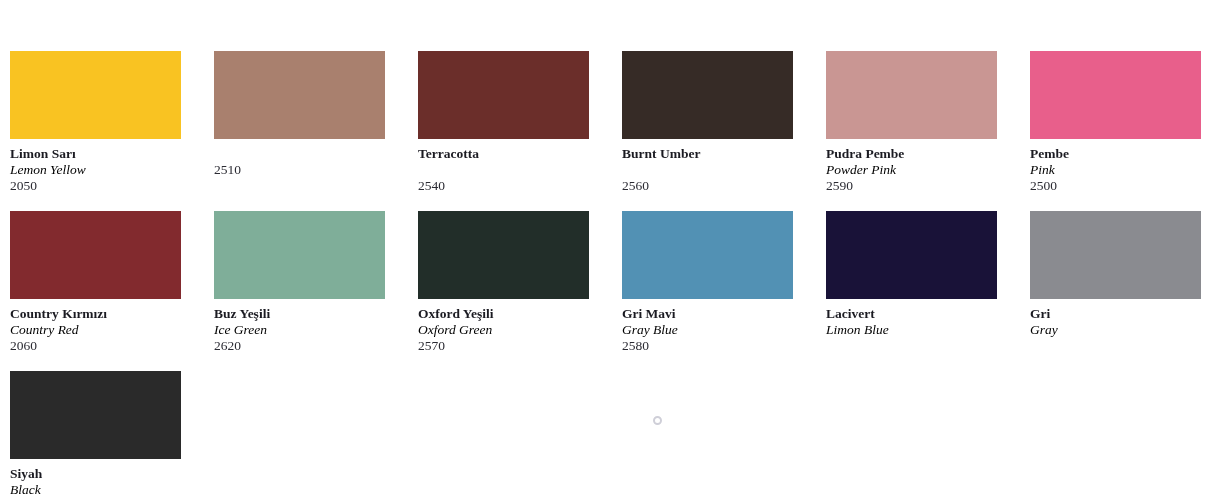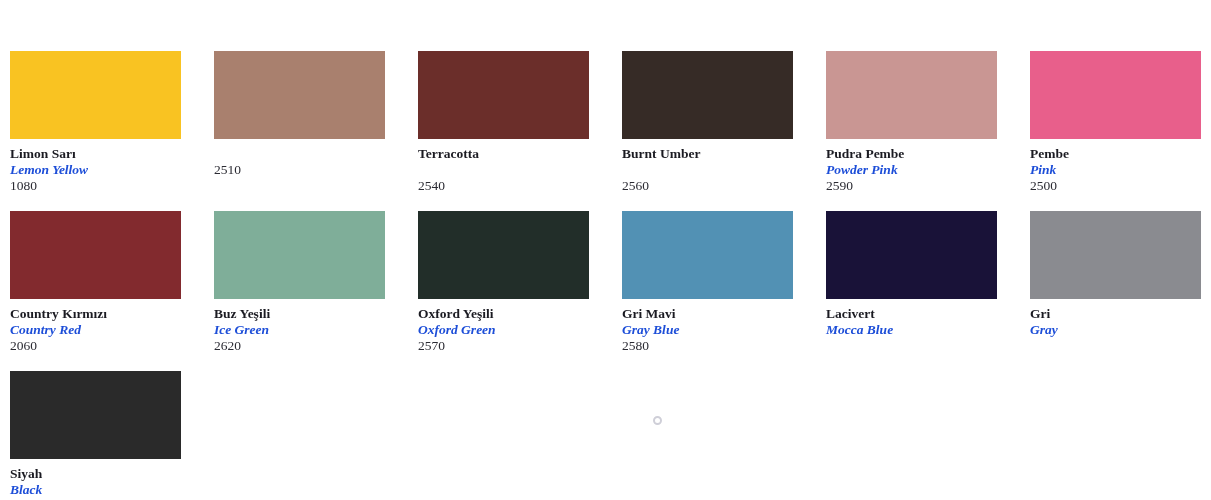--- a/index.html
+++ b/index.html
@@ -49,25 +49,25 @@
     font-family: "Liberation Serif", "DejaVu Serif", serif;
     font-weight: bold;
     font-size: 13.5px;
     line-height: 16px;
     color: #1b1b22;
     white-space: nowrap;
   }
 
   .swatch-name-en {
     font-family: "Liberation Serif", "DejaVu Serif", serif;
-    font-weight: bold;
+    font-weight: normal;
     font-style: italic;
     font-size: 13.5px;
     line-height: 16px;
-    color: #1d4ed8;
+    color: #000000;
     white-space: nowrap;
     min-height: 16px;
   }
 
   .swatch-code {
     font-family: "Liberation Serif", "DejaVu Serif", serif;
     font-weight: normal;
     font-size: 13.5px;
     line-height: 16px;
     color: #2b2b33;
@@ -88,21 +88,21 @@
 </head>
 <body>
 
 <div id="swatch-grid">
     <div class="swatch-row">
       <div class="swatch-cell">
         <div class="swatch-chip" style="background-color: rgb(249, 195, 34);"></div>
         <div class="swatch-caption">
           <div class="swatch-name-tr">Limon Sarı</div>
           <div class="swatch-name-en">Lemon Yellow</div>
-          <div class="swatch-code">1080</div>
+          <div class="swatch-code">2050</div>
         </div>
       </div>
       <div class="swatch-cell">
         <div class="swatch-chip" style="background-color: rgb(169, 128, 110);"></div>
         <div class="swatch-caption">
           <div class="swatch-name-en"></div>
           <div class="swatch-code">2510</div>
         </div>
       </div>
       <div class="swatch-cell">
@@ -168,21 +168,21 @@
         <div class="swatch-caption">
           <div class="swatch-name-tr">Gri Mavi</div>
           <div class="swatch-name-en">Gray Blue</div>
           <div class="swatch-code">2580</div>
         </div>
       </div>
       <div class="swatch-cell">
         <div class="swatch-chip" style="background-color: rgb(25, 18, 56);"></div>
         <div class="swatch-caption">
           <div class="swatch-name-tr">Lacivert</div>
-          <div class="swatch-name-en">Mocca Blue</div>
+          <div class="swatch-name-en">Limon Blue</div>
         </div>
       </div>
       <div class="swatch-cell">
         <div class="swatch-chip" style="background-color: rgb(138, 139, 144);"></div>
         <div class="swatch-caption">
           <div class="swatch-name-tr">Gri</div>
           <div class="swatch-name-en">Gray</div>
         </div>
       </div>
     </div>

